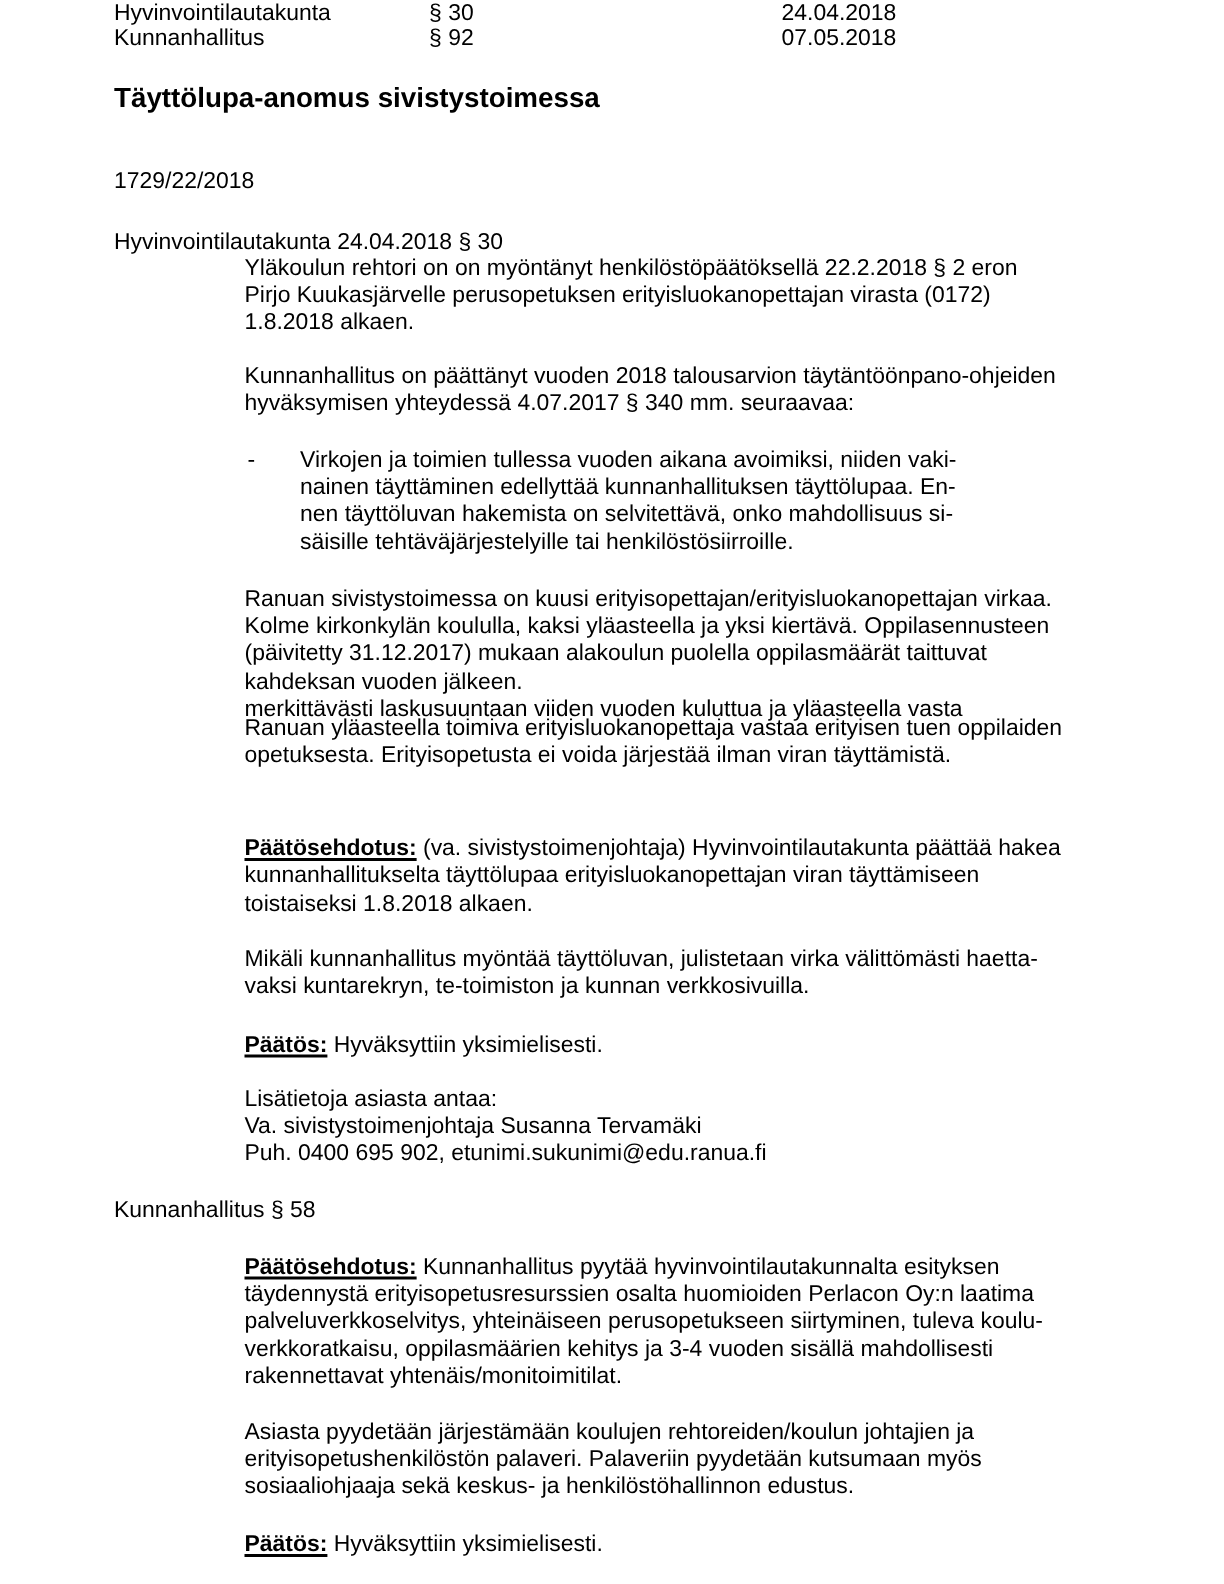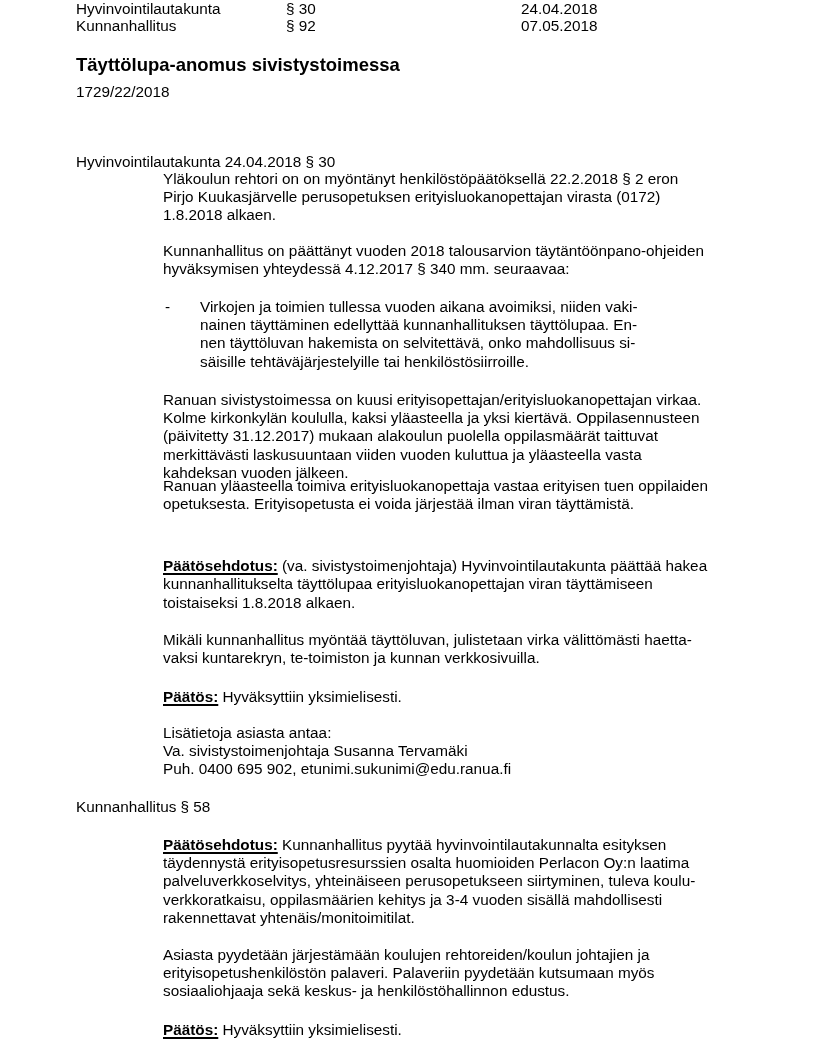--- a/index.html
+++ b/index.html
@@ -32,51 +32,51 @@
     <span class="c3">24.04.2018</span>
   </div>
   <div class="hdr-row" style="top:17px;">
     <span class="c1">Kunnanhallitus</span>
     <span class="c2">§ 92</span>
     <span class="c3">07.05.2018</span>
   </div>
 
   <div class="title">Täyttölupa-anomus sivistystoimessa</div>
 
-  <div class="line" style="top:83px;">1729/22/2018</div>
+  <div class="line" style="top:112px;">1729/22/2018</div>
 
   <div class="line" style="top:133px;margin-top:20px;">Hyvinvointilautakunta 24.04.2018 § 30</div>
 
   <div class="block" style="top:170px;">
     <p>Yläkoulun rehtori on on myöntänyt henkilöstöpäätöksellä 22.2.2018 § 2 eron</p>
     <p>Pirjo Kuukasjärvelle perusopetuksen erityisluokanopettajan virasta (0172)</p>
     <p>1.8.2018 alkaen.</p>
   </div>
 
   <div class="block" style="top:242px;">
     <p>Kunnanhallitus on päättänyt vuoden 2018 talousarvion täytäntöönpano-ohjeiden</p>
-    <p>hyväksymisen yhteydessä 4.12.2017 § 340 mm. seuraavaa:</p>
+    <p>hyväksymisen yhteydessä 4.07.2017 § 340 mm. seuraavaa:</p>
   </div>
 
   <div class="bullet" style="top:298px;">
     <span class="dash">-</span>
     <div class="txt">
       <p>Virkojen ja toimien tullessa vuoden aikana avoimiksi, niiden vaki-</p>
       <p>nainen täyttäminen edellyttää kunnanhallituksen täyttölupaa. En-</p>
       <p>nen täyttöluvan hakemista on selvitettävä, onko mahdollisuus si-</p>
       <p>säisille tehtäväjärjestelyille tai henkilöstösiirroille.</p>
     </div>
   </div>
 
   <div class="block" style="top:391px;">
     <p>Ranuan sivistystoimessa on kuusi erityisopettajan/erityisluokanopettajan virkaa.</p>
     <p>Kolme kirkonkylän koululla, kaksi yläasteella ja yksi kiertävä. Oppilasennusteen</p>
     <p>(päivitetty 31.12.2017) mukaan alakoulun puolella oppilasmäärät taittuvat</p>
+    <p>kahdeksan vuoden jälkeen.</p>
     <p>merkittävästi laskusuuntaan viiden vuoden kuluttua ja yläasteella vasta</p>
-    <p>kahdeksan vuoden jälkeen.</p>
   </div>
 
   <div class="block" style="top:477px;">
     <p>Ranuan yläasteella toimiva erityisluokanopettaja vastaa erityisen tuen oppilaiden</p>
     <p>opetuksesta. Erityisopetusta ei voida järjestää ilman viran täyttämistä.</p>
   </div>
 
   <div class="block" style="top:557px;">
     <p><span class="lbl">Päätösehdotus:</span><span style="white-space:pre;"> (va. sivistystoimenjohtaja) Hyvinvointilautakunta päättää hakea</span></p>
     <p>kunnanhallitukselta täyttölupaa erityisluokanopettajan viran täyttämiseen</p>

